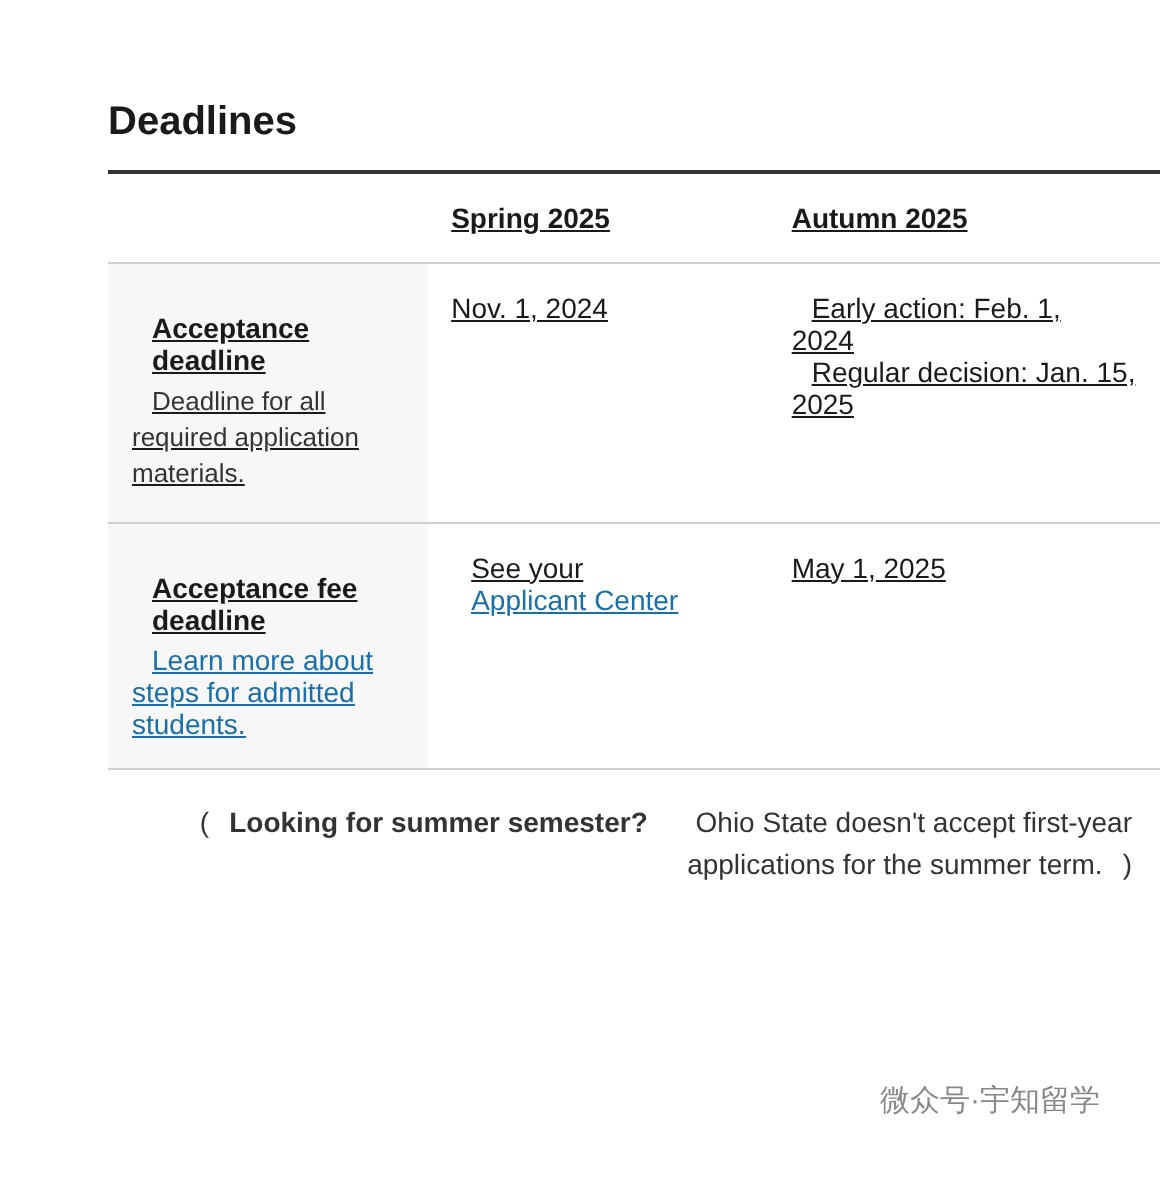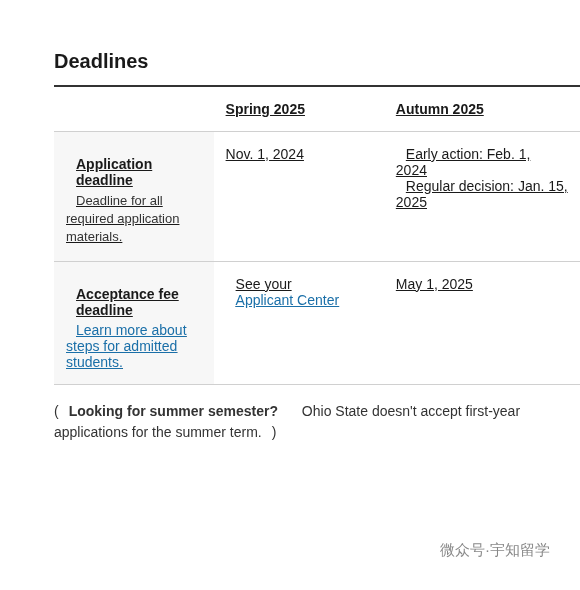--- a/index.html
+++ b/index.html
@@ -83,20 +83,21 @@
     a {
       color: #1a6fa8;
       text-decoration: underline;
     }
 
     .footer-note {
       margin-top: 16px;
       font-size: 14px;
       color: #333;
       line-height: 1.5;
+      text-align: right;
     }
 
     .footer-note strong {
       font-weight: 700;
     }
 
     .watermark {
       position: fixed;
       bottom: 20px;
       right: 20px;
@@ -114,21 +115,21 @@
     <tr>
       <th></th>
       <th>Spring 2025</th>
       <th>Autumn 2025</th>
     </tr>
   </thead>
   <tbody>
 
     <tr>
       <td>
-        <span class="deadline-label">Application deadline</span>
+        <span class="deadline-label">Acceptance deadline</span>
         <span class="deadline-sublabel">Deadline for all required application materials.</span>
       </td>
       <td>Nov. 1, 2024</td>
       <td>
         <span>Early action: Feb. 1, 2024</span><br>
         <span>Regular decision: Jan. 15, 2025</span>
       </td>
     </tr>
 
 

